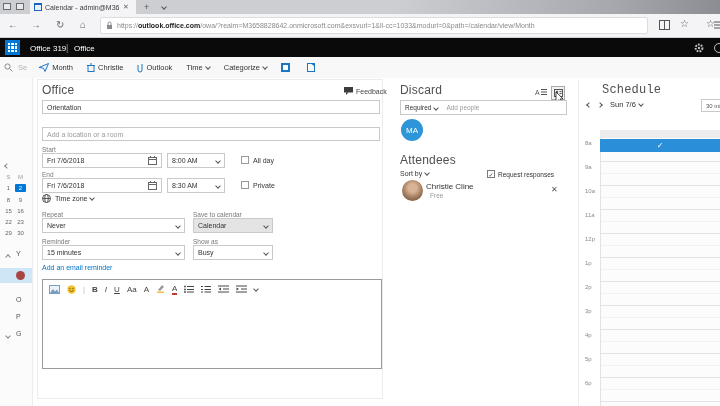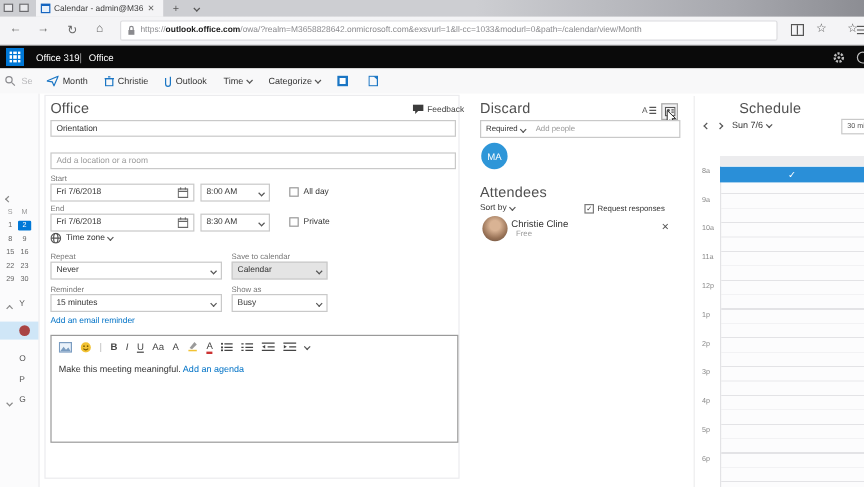--- a/index.html
+++ b/index.html
@@ -355,24 +355,20 @@
           <path d="M3 2.5 L0.5 4 L3 5.5 Z" fill="#444"></path>
         </svg></span>
     <span><svg width="11" height="8">
           <line x1="0" y1="1" x2="11" y2="1" stroke="#444"></line>
           <line x1="5" y1="4" x2="11" y2="4" stroke="#444"></line>
           <line x1="0" y1="7" x2="11" y2="7" stroke="#444"></line>
           <path d="M0.5 2.5 L3 4 L0.5 5.5 Z" fill="#444"></path>
         </svg></span>
     <span class="chev down" style="border-color:#555;margin-top:-2px;"></span>
   </div>
-  <div class="ebody">
-    <span>Make this meeting meaningful.</span>
-    <span class="link" style="font-size:7.5px;">Add an agenda</span>
-  </div>
 </div>
 
 <span class="abs h2" style="left:400px;top:83px;">Discard</span>
 <span class="abs" style="left:535px;top:88px;display:flex;align-items:center;gap:1px;">
   <span style="font-size:7px;color:#555;">A</span>
   <svg width="6" height="8">
       <line x1="0" y1="1.5" x2="6" y2="1.5" stroke="#555"></line>
       <line x1="0" y1="4" x2="6" y2="4" stroke="#555"></line>
       <line x1="0" y1="6.5" x2="6" y2="6.5" stroke="#555"></line>
     </svg>
@@ -405,21 +401,21 @@
   <span style="font-size:6.5px;color:#333;margin-left:3px;">Request responses</span>
 </div>
 <div class="abs" style="left:402px;top:180px;width:164px;height:22px;">
   <div class="avatar photo" style="position:absolute;left:0;top:0;width:21px;height:21px;"></div>
   <span style="position:absolute;left:24px;top:2px;font-size:8px;color:#333;">Christie Cline</span>
   <span style="position:absolute;left:28px;top:12px;font-size:6.5px;color:#999;">Free</span>
   <span style="position:absolute;left:149px;top:5px;font-size:8px;color:#555;">✕</span>
 </div>
 
 <div class="abs vdiv"></div>
-<span class="abs h2" style="left:616px;top:83px;">Schedule</span>
+<span class="abs h2" style="left:602px;top:83px;font-family:Liberation Mono, monospace;">Schedule</span>
 <span class="abs chev left" style="left:587px;top:103px;border-color:#555;"></span>
 <span class="abs chev right" style="left:598px;top:103px;border-color:#555;"></span>
 <span class="abs" style="left:610px;top:100px;display:flex;align-items:center;font-size:7.5px;color:#333;">
   <span>Sun 7/6</span>
     <span class="chev down chevm" style="border-color:#555;"></span>
 </span>
 <div class="abs field" style="left:701px;top:99px;width:30px;height:13px;font-size:6px;color:#555;">
   <span>30 min</span>
 </div>
 <div class="abs shead"></div>

